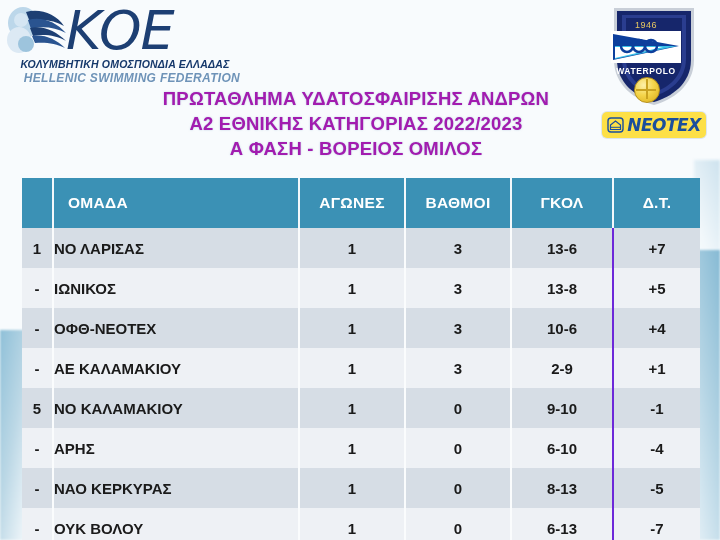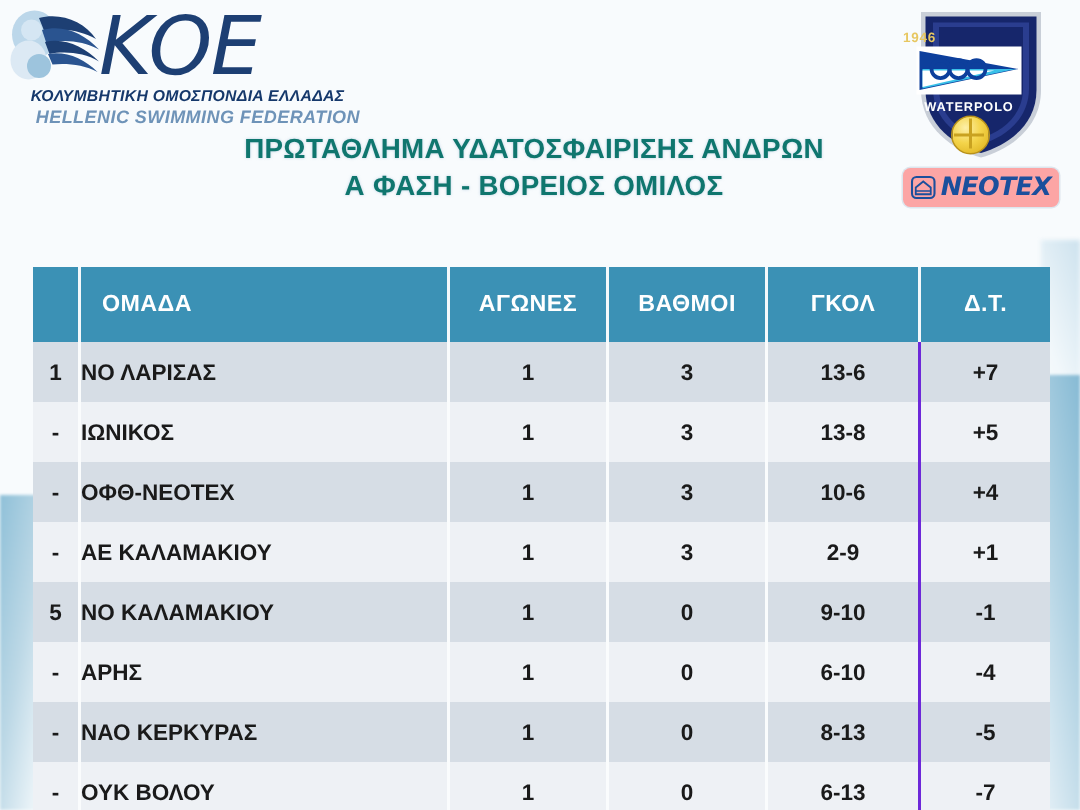--- a/index.html
+++ b/index.html
@@ -46,56 +46,56 @@
   .koe-sub2{
     position:absolute;left:6px;top:67px;width:230px;text-align:right;
     font-size:12px;font-weight:bold;font-style:italic;color:#6e93b8;
     letter-spacing:.3px;white-space:nowrap;
   }
 
   
   .shield-wrap{position:absolute;right:14px;top:4px;width:104px;height:150px;}
   .shield{position:absolute;left:8px;top:0;width:88px;height:104px;}
   .shield-year{
-    position:absolute;left:0;top:16px;width:88px;
-    font-size:9px;font-weight:bold;color:#e7c761;letter-spacing:.5px;
+    position:absolute;left:0;top:16px;width:88px;text-align:center;
+    font-size:9px;font-weight:normal;color:#e7c761;letter-spacing:.5px;
   }
   .shield-flagbox{
     position:absolute;left:9px;top:27px;width:70px;height:32px;background:#ffffff;
   }
   .shield-wp{
     position:absolute;left:0;top:62px;width:88px;text-align:center;
     font-size:8.5px;font-weight:bold;color:#ffffff;letter-spacing:.6px;
   }
   .shield-ball{
     position:absolute;left:32px;top:73px;width:24px;height:24px;border-radius:50%;
     background:radial-gradient(circle at 36% 30%,#fdf0a8 0%,#f4d44a 45%,#d9ab17 100%);
     border:1px solid #b8911a;
   }
   .shield-ball:before,.shield-ball:after{
     content:"";position:absolute;background:#c9a220;
   }
   .shield-ball:before{left:11px;top:1px;width:1.5px;height:20px;}
   .shield-ball:after{left:1px;top:11px;width:20px;height:1.5px;}
   .neotex{
     position:absolute;left:0;top:108px;width:104px;height:26px;
-    background:#fca5a5;border-radius:5px;
+    background:#fde047;border-radius:5px;
     display:flex;align-items:center;justify-content:center;gap:3px;
     box-shadow:0 0 0 1px #dde6ee;
   }
   .neotex-house{width:17px;height:16px;}
   .neotex-text{
     font-size:17px;font-weight:bold;font-style:italic;color:#1b4f9c;
     letter-spacing:-.5px;font-family:"DejaVu Sans","Liberation Sans",sans-serif;
   }
 
   
   .title-block{
     position:absolute;left:0;top:86px;width:712px;text-align:center;
-    color:#0f766e;
+    color:#a21caf;
     text-shadow:0 0 2px rgba(140,175,205,.55);
   }
   .title-line{
     font-size:18.5px;font-weight:bold;line-height:25px;letter-spacing:.2px;
     white-space:nowrap;
   }
 
   
   .table{
     position:absolute;left:22px;top:178px;width:678px;
@@ -181,20 +181,21 @@
         <rect x="1" y="1" width="15" height="14" rx="3" fill="none" stroke="#1b4f9c" stroke-width="1.4"></rect>
         <path d="M3.5 8 L8.5 4 L13.5 8 V12.5 H3.5 Z" fill="none" stroke="#1b4f9c" stroke-width="1.2"></path>
         <line x1="3.5" y1="10.3" x2="13.5" y2="10.3" stroke="#1b4f9c" stroke-width="1"></line>
       </svg>
       <span class="neotex-text">NEOTEX</span>
     </div>
   </div>
 
   <div class="title-block">
     <div class="title-line">ΠΡΩΤΑΘΛΗΜΑ ΥΔΑΤΟΣΦΑΙΡΙΣΗΣ ΑΝΔΡΩΝ</div>
+    <div class="title-line">Α2 ΕΘΝΙΚΗΣ ΚΑΤΗΓΟΡΙΑΣ 2022/2023</div>
     <div class="title-line">Α ΦΑΣΗ - ΒΟΡΕΙΟΣ ΟΜΙΛΟΣ</div>
   </div>
 
   <table class="table">
     <thead>
       <tr class="hdr">
         <th class="rank-h" style="width:30px"></th>
         <th class="team-h">ΟΜΑΔΑ</th>
         <th style="width:104px">ΑΓΩΝΕΣ</th>
         <th style="width:104px">ΒΑΘΜΟΙ</th>

